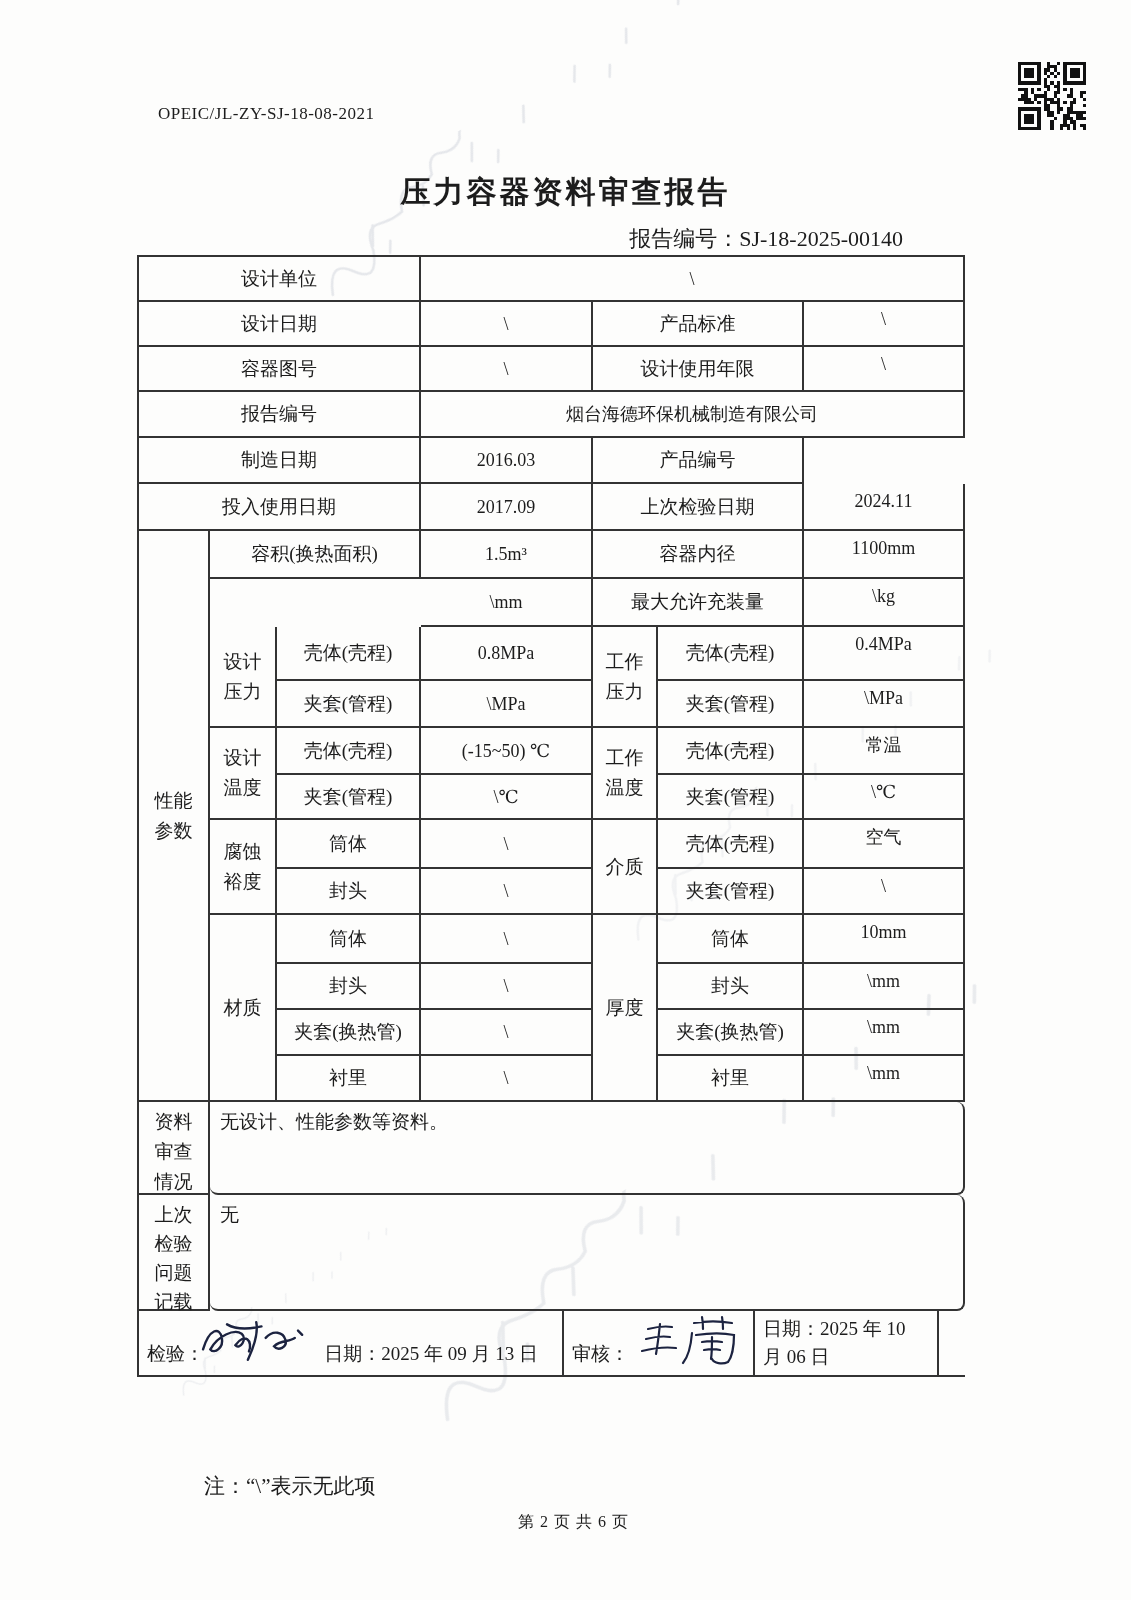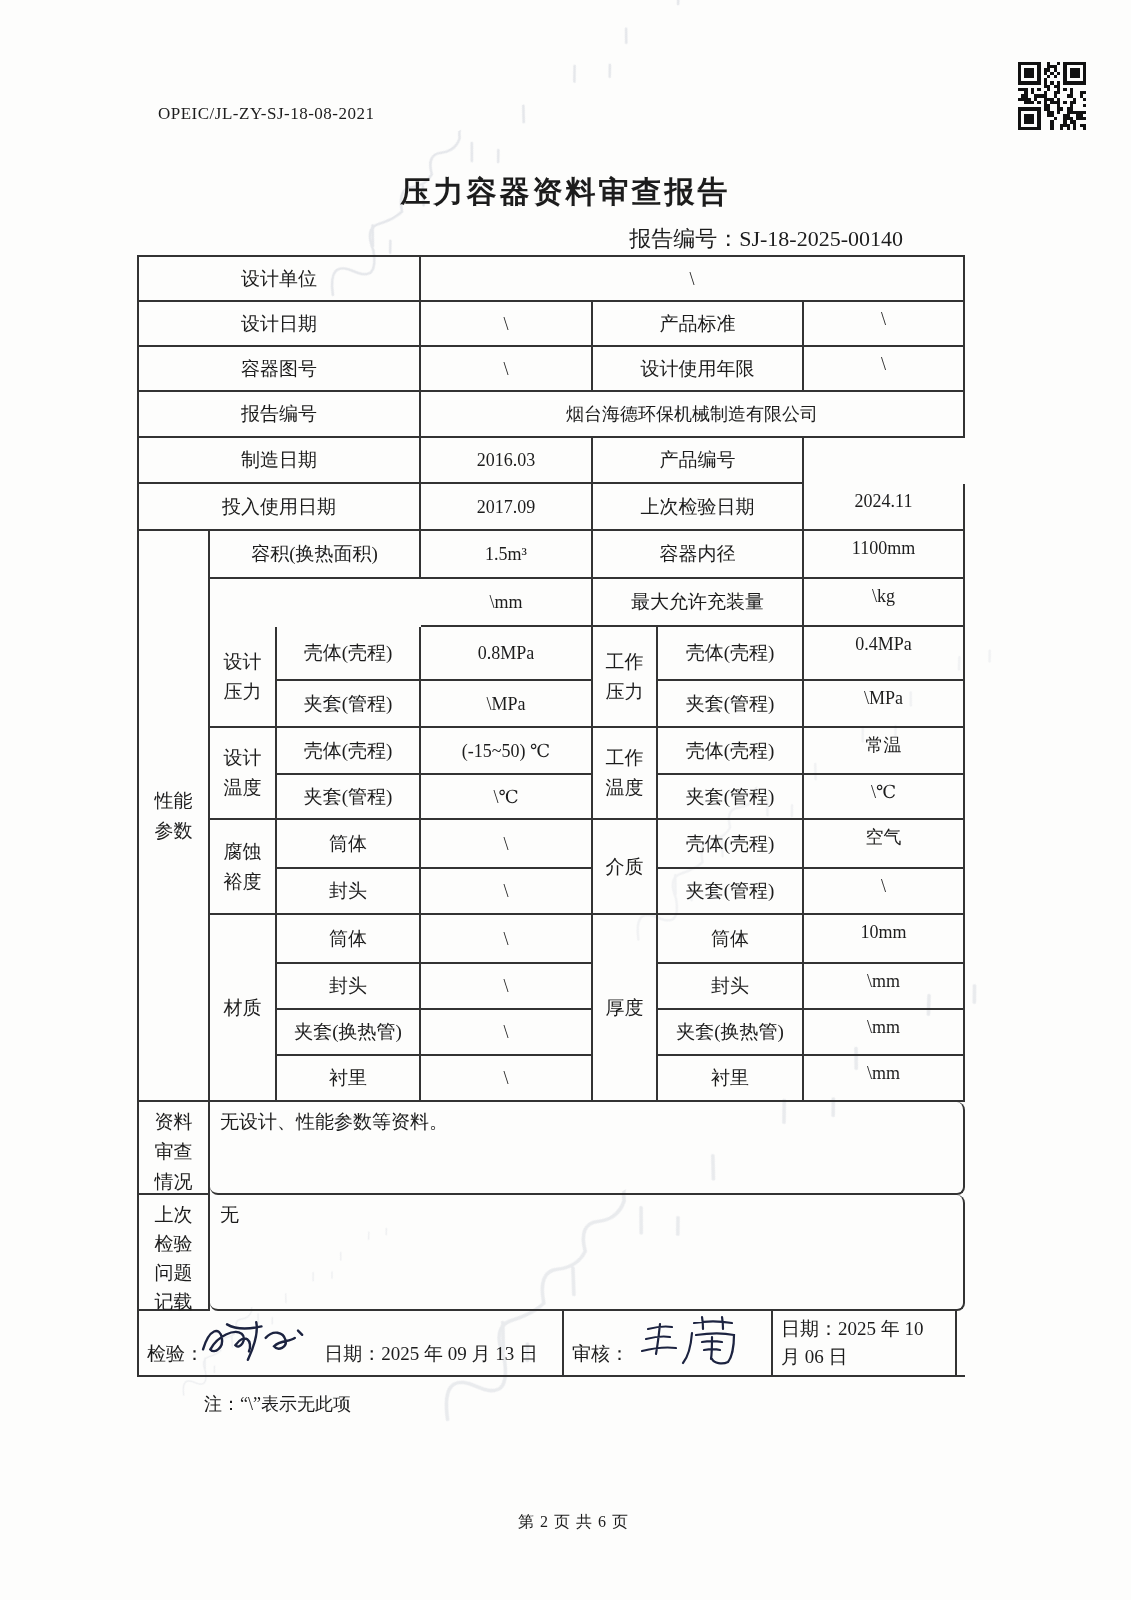--- a/index.html
+++ b/index.html
@@ -37,21 +37,21 @@
     position:absolute; left:137px; top:1309px; width:828px; height:68px;
     display:flex; box-sizing:border-box;
     border-left:2px solid #333; border-bottom:2px solid #333;
     font-size:19px;
   }
   .sign-cell{position:relative; box-sizing:border-box; border-right:2px solid #333;
      display:flex; align-items:flex-end; padding:0 8px 8px 8px;}
   .sig{position:absolute; color:#1c2340;}
   .date-wrap{align-items:flex-start; padding-top:6px; line-height:28px; text-align:left;}
   
-  .note{position:absolute; left:204px; top:1392px; font-size:18px;}
+  .note{position:absolute; left:204px; top:1472px; font-size:21px;}
   .footer{position:absolute; left:0; right:0; top:1512px; text-align:center;
           font-size:16px; letter-spacing:1px;padding-left:16px;}
 </style>
 </head>
 <body>
 
 <div class="page">
 
   <svg class="defs" aria-hidden="true">
       <defs>
@@ -420,21 +420,21 @@
       <svg class="sig" style="left:52px;top:7px;" width="118" height="48" viewBox="0 0 110 46" fill="none" stroke="currentColor" stroke-width="2.3" stroke-linecap="round">
         <path d="M10,32 C16,12 26,10 28,21 C30,30 21,37 17,32 C24,19 40,12 47,17 C53,22 45,33 41,28 C50,15 58,24 54,34"></path>
         <path d="M33,8 C43,14 57,12 66,10 M61,6 C63,16 59,29 53,42"></path>
         <path d="M70,21 C77,13 87,15 89,23 C91,30 82,34 78,29 C84,23 93,25 98,21"></path>
         <path d="M101,14 l4,4"></path>
       </svg>
       <span style="margin-left:auto; margin-right:16px;">
         <span>日期：</span><span>2025 年 09 月 13 日</span>
       </span>
     </div>
-    <div class="sign-cell" style="width:209px;">
+    <div class="sign-cell" style="width:191px;">
       <span>审核：</span>
       <svg class="sig" style="left:68px;top:4px;" width="128" height="52" viewBox="0 0 120 52" fill="none" stroke="currentColor" stroke-width="2.2" stroke-linecap="round">
         <path d="M12,16 C20,14 30,13 36,14 M10,26 C18,24 28,23 34,24 M6,38 C18,35 32,34 40,35 M24,11 C23,20 22,30 20,41"></path>
         <path d="M58,10 C70,8 84,8 96,10 M66,4 C67,9 67,13 67,16 M86,4 C87,9 87,13 87,16"></path>
         <path d="M56,20 C55,32 52,44 47,50 M60,22 C74,20 88,20 98,22 C98,32 96,44 92,49 C86,52 78,50 76,46"></path>
         <path d="M66,29 C72,28 80,28 86,29 M68,37 C74,36 80,36 84,37 M76,24 C76,32 76,40 75,46"></path>
       </svg>
     </div>
     <div class="sign-cell date-wrap" style="width:184px;">
       <span>

